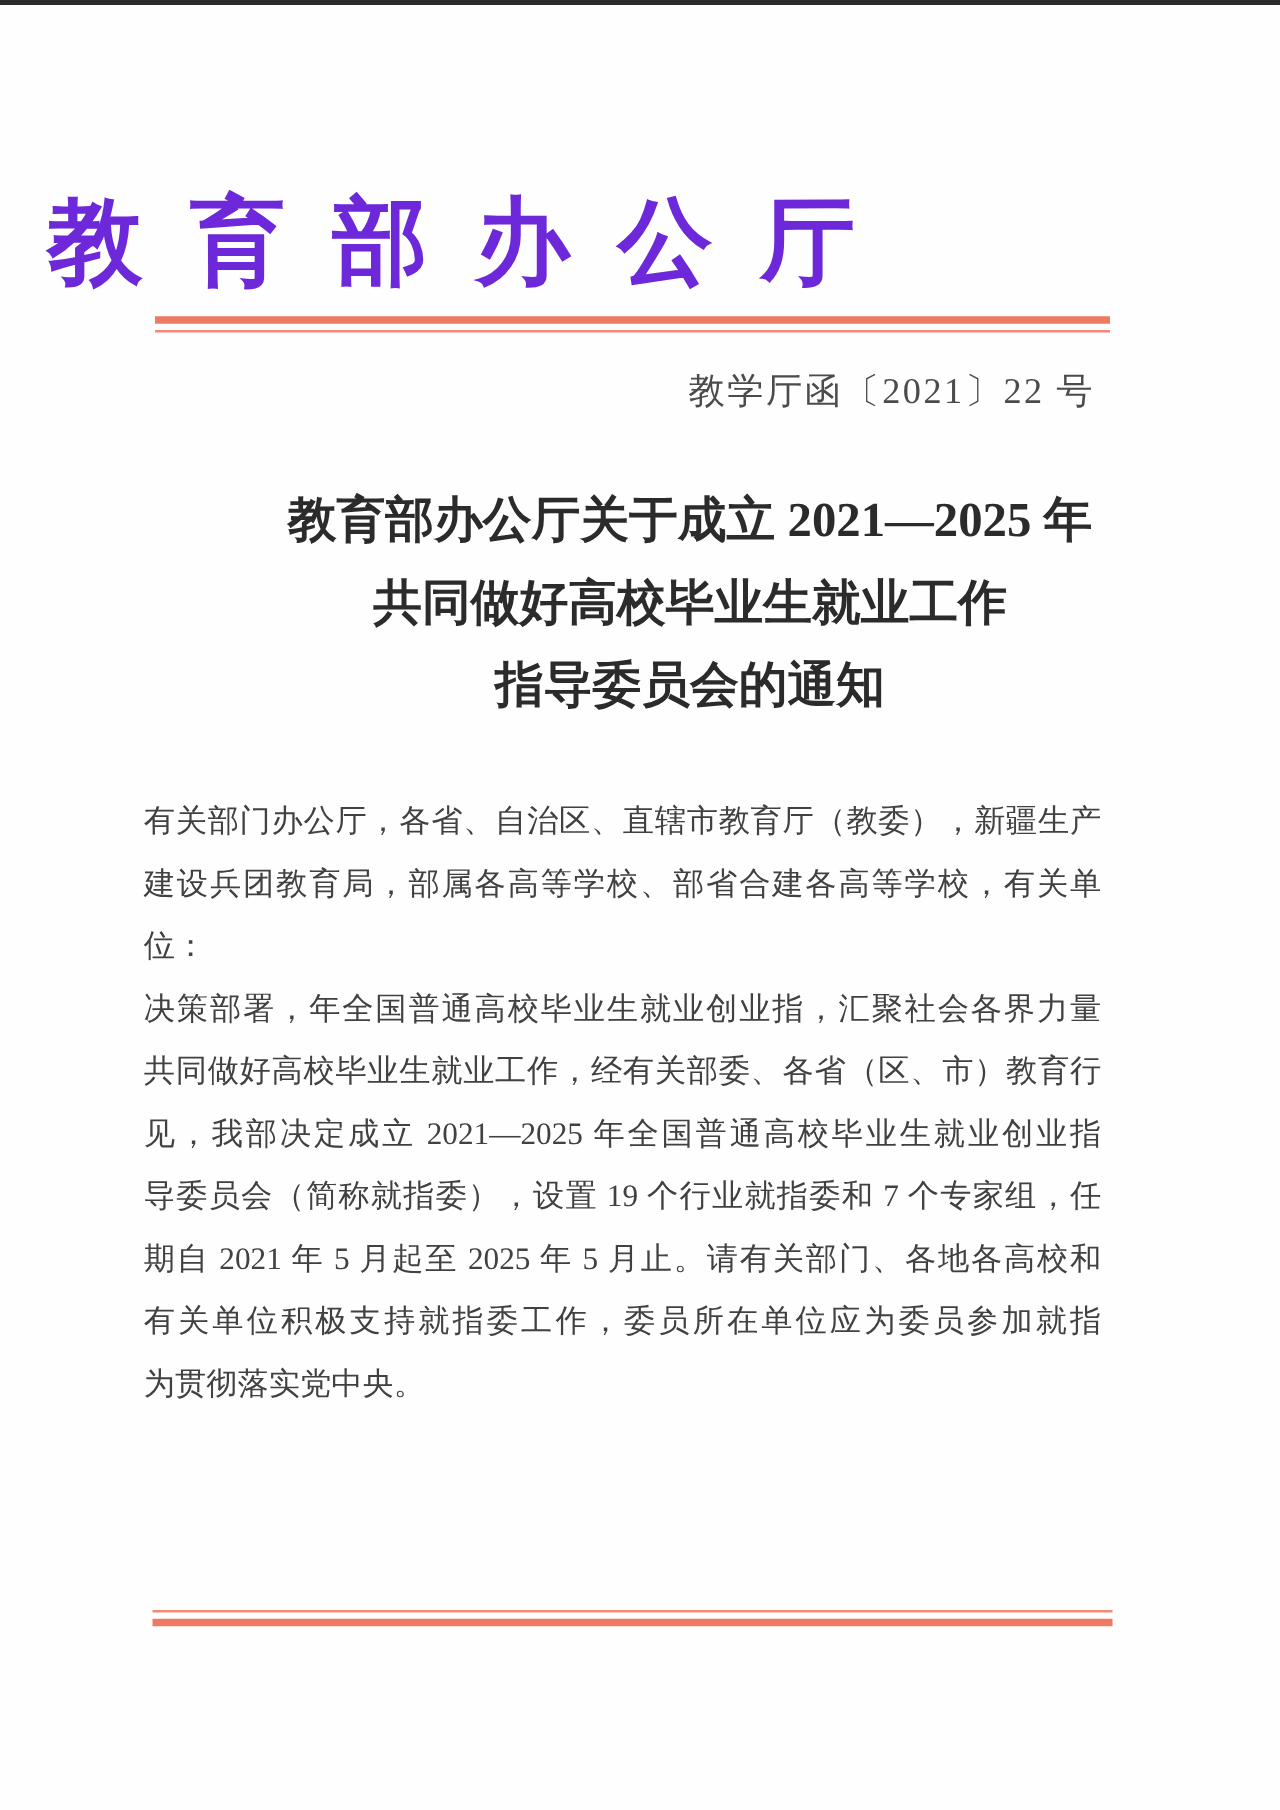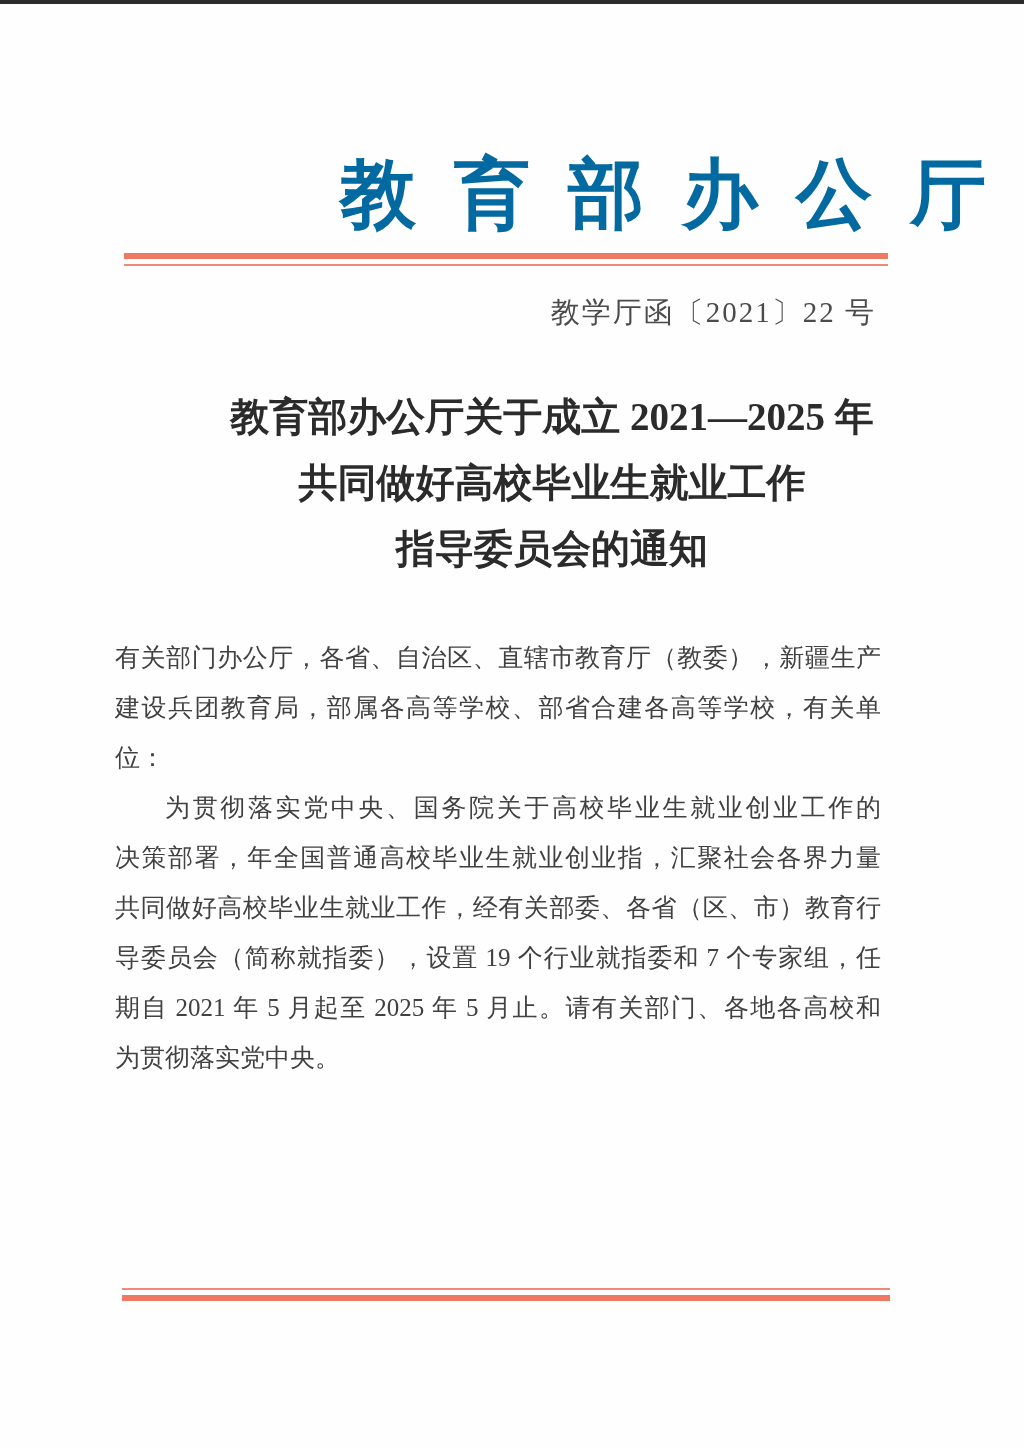--- a/index.html
+++ b/index.html
@@ -22,24 +22,24 @@
     position: absolute;
     left: 0; top: 0;
     width: 1024px; height: 4px;
     background: #2b2b2b;
   }
   
   .letterhead {
     position: absolute;
     left: 0; top: 153px;
     width: 1024px;
-    text-align: right;
+    text-align: left;
     font-size: 76px;
     font-weight: bold;
-    color: #0369a1;
+    color: #6d28d9;
     letter-spacing: 38px;
     padding-left: 38px; 
     line-height: 1.1;
   }
   
   .rule { position: absolute; }
   .rule-head { left: 124px; top: 253px; width: 764px; }
   .rule-head .rule-thick { height: 6px; background: #ef7a64; }
   .rule-head .rule-thin  { height: 2px; background: #ef8a76; margin-top: 5px; }
   .rule-foot { left: 122px; top: 1288px; width: 768px; }
@@ -105,25 +105,26 @@
   <div class="title">
     <div class="title-line">教育部办公厅关于成立 2021—2025 年</div>
     <div class="title-line">共同做好高校毕业生就业工作</div>
     <div class="title-line">指导委员会的通知</div>
   </div>
 
   <div class="body-text">
     <div class="line stretch">有关部门办公厅，各省、自治区、直辖市教育厅（教委），新疆生产</div>
     <div class="line stretch">建设兵团教育局，部属各高等学校、部省合建各高等学校，有关单</div>
     <div class="line">位：</div>
-    <div class="line stretch indent">为贯彻落实党中央、国务院关于高校毕业生就业创业工作的</div>
     <div class="line stretch">决策部署，年全国普通高校毕业生就业创业指，汇聚社会各界力量</div>
     <div class="line stretch">共同做好高校毕业生就业工作，经有关部委、各省（区、市）教育行</div>
+    <div class="line stretch">见，我部决定成立 2021—2025 年全国普通高校毕业生就业创业指</div>
     <div class="line stretch">导委员会（简称就指委），设置 19 个行业就指委和 7 个专家组，任</div>
     <div class="line stretch">期自 2021 年 5 月起至 2025 年 5 月止。请有关部门、各地各高校和</div>
+    <div class="line stretch">有关单位积极支持就指委工作，委员所在单位应为委员参加就指</div>
     <div class="line">为贯彻落实党中央。</div>
   </div>
 
   <div class="rule rule-foot">
     <div class="rule-thin"></div>
     <div class="rule-thick"></div>
   </div>
 
 </div>
 

